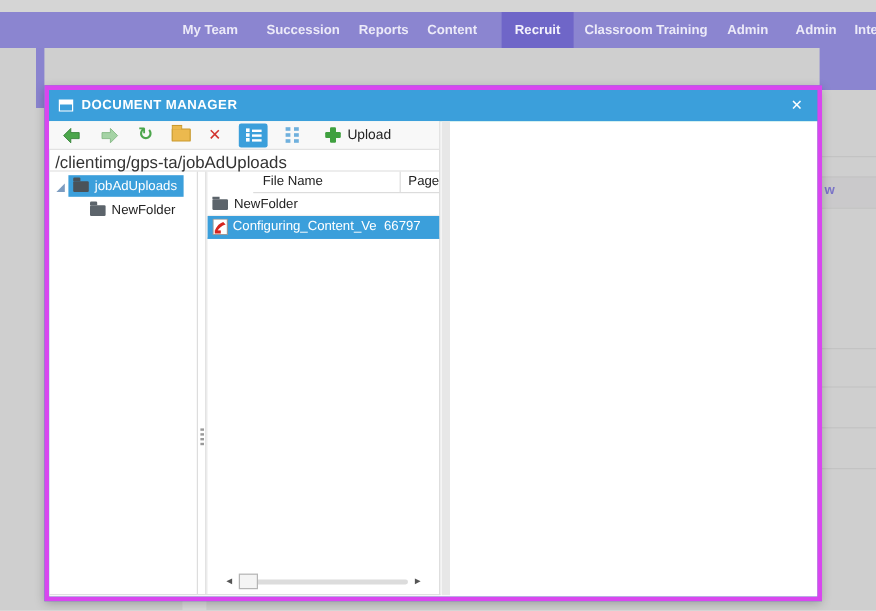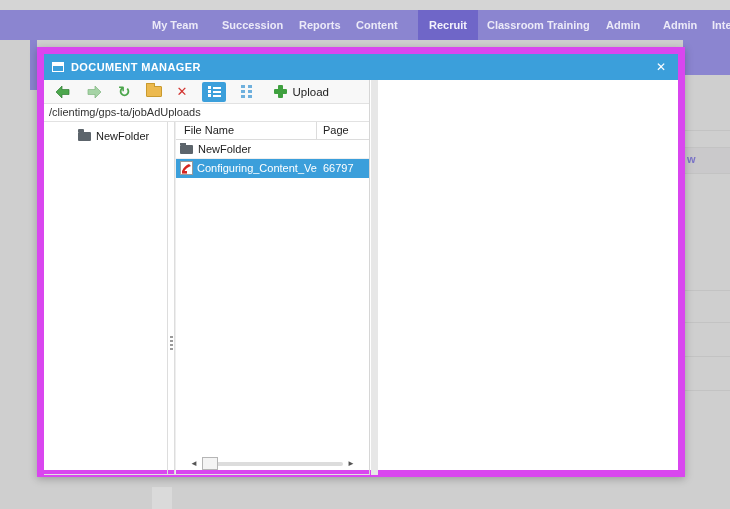--- a/index.html
+++ b/index.html
@@ -13,21 +13,21 @@
   .nav-item.active { background:#6f66c8; padding:0 11px; color:#f4f2fc; }
   .purple-subbar-right { position:absolute; left:683px; top:40px; width:47px; height:35px; background:#8b85d0; }
   .purple-sliver-left { position:absolute; left:30px; top:40px; width:7px; height:50px; background:#8a84cf; }
   .bg-rows { position:absolute; left:683px; top:75px; width:47px; height:412px; }
   .bg-line { position:absolute; left:0; width:47px; height:1px; background:#c3c3c3; }
   .bg-band { position:absolute; left:0; top:72px; width:47px; height:26px; background:#cac9cb; }
   .bg-link { position:absolute; left:4px; top:78px; color:#7b74c8; font-size:11px; font-weight:bold; }
   .bg-bottom-band { position:absolute; left:152px; top:487px; width:20px; height:22px; background:#dadada; }
 
   
-  .dialog { position:absolute; left:37px; top:47px; width:648px; height:430px; background:#14b8a6; border:7px solid #d946ef; box-shadow:0 2px 8px rgba(0,0,0,.25); }
+  .dialog { position:absolute; left:37px; top:71px; width:648px; height:430px; background:#14b8a6; border:4px solid #d946ef; box-shadow:0 2px 8px rgba(0,0,0,.25); }
   .titlebar { position:absolute; left:0; top:0; right:0; height:26px; background:#3b9fdb; display:flex; align-items:center; padding:0 8px; }
   .win-icon { width:12px; height:10px; border:1px solid #fff; border-top:4px solid #fff; margin-right:7px; }
   .title-text { color:#fff; font-size:11px; font-weight:bold; letter-spacing:.4px; }
   .close-btn { position:absolute; right:12px; top:0; height:26px; line-height:26px; color:#fff; font-size:12px; font-weight:bold; cursor:pointer; }
   .dlg-body { position:absolute; left:0; top:26px; right:0; bottom:0; background:#fff; }
 
   
   .fm { position:absolute; left:0; top:0; width:326px; height:395px; border-right:1px solid #d6d6d6; border-bottom:1px solid #e0e0e0; display:flex; flex-direction:column; }
   .fm-gray-band { position:absolute; left:327px; top:0; width:7px; height:395px; background:#e7e7e7; }
 
@@ -43,39 +43,39 @@
   .list-glyph .sq { width:3px; height:3px; background:#fff; margin-right:2px; }
   .list-glyph .ln { width:8px; height:2px; background:#fff; }
   .grid-glyph { display:grid; grid-template-columns:5px 5px; grid-gap:2px; }
   .grid-glyph .dot { width:4px; height:3px; background:#6fb0dd; }
   .upload { display:flex; align-items:center; cursor:pointer; }
   .plus { position:relative; width:13px; height:13px; margin-right:5px; }
   .plus:before { content:""; position:absolute; left:4px; top:0; width:5px; height:13px; background:#3fa03f; border-radius:1px; }
   .plus:after { content:""; position:absolute; left:0; top:4px; width:13px; height:5px; background:#3fa03f; border-radius:1px; }
   .upload-label { font-size:11.5px; color:#222; }
 
-  .addressbar { height:18px; border-bottom:1px solid #e2e2e2; font-size:11px; color:#333; padding:2px 0 0 5px; flex:0 0 auto; white-space:nowrap; }
+  .addressbar { height:18px; border-bottom:1px solid #e2e2e2; font-size:14px; color:#333; padding:2px 0 0 5px; flex:0 0 auto; white-space:nowrap; }
 
   .panes { flex:1; display:flex; min-height:0; }
   .tree { width:123px; padding-top:3px; position:relative; }
   .tree-root-row { display:flex; align-items:center; height:18px; }
   .tri-expand { width:0; height:0; border-left:7px solid transparent; border-bottom:7px solid #7d9cc0; margin:2px 3px 0 6px; }
   .tree-sel { display:flex; align-items:center; background:#3b9fdb; color:#fff; height:18px; padding:0 5px 0 4px; font-size:11px; }
   .tree-child-row { display:flex; align-items:center; height:18px; margin-left:34px; color:#222; font-size:11px; margin-top:2px; }
   .mini-folder { position:relative; width:13px; height:9px; background:#5c646b; border-radius:1px; margin-right:5px; }
   .mini-folder:before { content:""; position:absolute; left:0; top:-3px; width:6px; height:3px; background:#5c646b; border-radius:1px 1px 0 0; }
   .mini-folder.on-blue { background:#4a5258; }
   .mini-folder.on-blue:before { background:#4a5258; }
 
   .splitter { width:8px; border-left:1px solid #ddd; border-right:1px solid #ddd; position:relative; }
   .grip { position:absolute; left:2px; top:212px; }
   .grip i { display:block; width:3px; height:2px; background:#9a9a9a; margin:2px 0; }
 
   .filelist { flex:1; display:flex; flex-direction:column; border-left:1px solid #eee; min-width:0; }
-  .fl-header { height:18px; border-bottom:1px solid #dcdcdc; display:flex; font-size:11px; color:#222; flex:0 0 auto; }
+  .fl-header { height:18px; border-bottom:1px solid #dcdcdc; display:flex; font-size:11px; color:#222; flex:0 0 auto;margin-left:38px; }
   .fl-h-name { width:141px; padding:2px 0 0 8px; border-right:1px solid #dcdcdc; }
   .fl-h-size { padding:2px 0 0 6px; }
   .fl-rows { flex:1; min-height:0; }
   .fl-row { height:19px; display:flex; align-items:center; font-size:11px; color:#222; border-bottom:1px solid #efefef; }
   .fl-row.selected { background:#3b9fdb; color:#fff; border-bottom-color:#3b9fdb; }
   .fl-cell-name { width:141px; display:flex; align-items:center; padding-left:4px; overflow:hidden; white-space:nowrap; }
   .fl-cell-size { padding-left:6px; white-space:nowrap; }
   .pdf-ico { width:13px; height:14px; flex:0 0 auto; margin-right:4px; }
 
   .fl-scroll { height:18px; position:relative; flex:0 0 auto; margin:0 14px; }
@@ -183,20 +183,27 @@
           <span class="plus"></span>
           <span class="upload-label">Upload</span>
         </span>
       </div>
 
       <div class="addressbar">/clientimg/gps-ta/jobAdUploads</div>
 
       <div class="panes">
 
         <div class="tree">
+          <div class="tree-root-row">
+            <span class="tri-expand"></span>
+            <span class="tree-sel">
+              <span class="mini-folder on-blue"></span>
+              <span>jobAdUploads</span>
+            </span>
+          </div>
           <div class="tree-child-row">
             <span class="mini-folder"></span>
             <span>NewFolder</span>
           </div>
         </div>
 
         <div class="splitter">
           <span class="grip">
               <i></i>
               <i></i>

